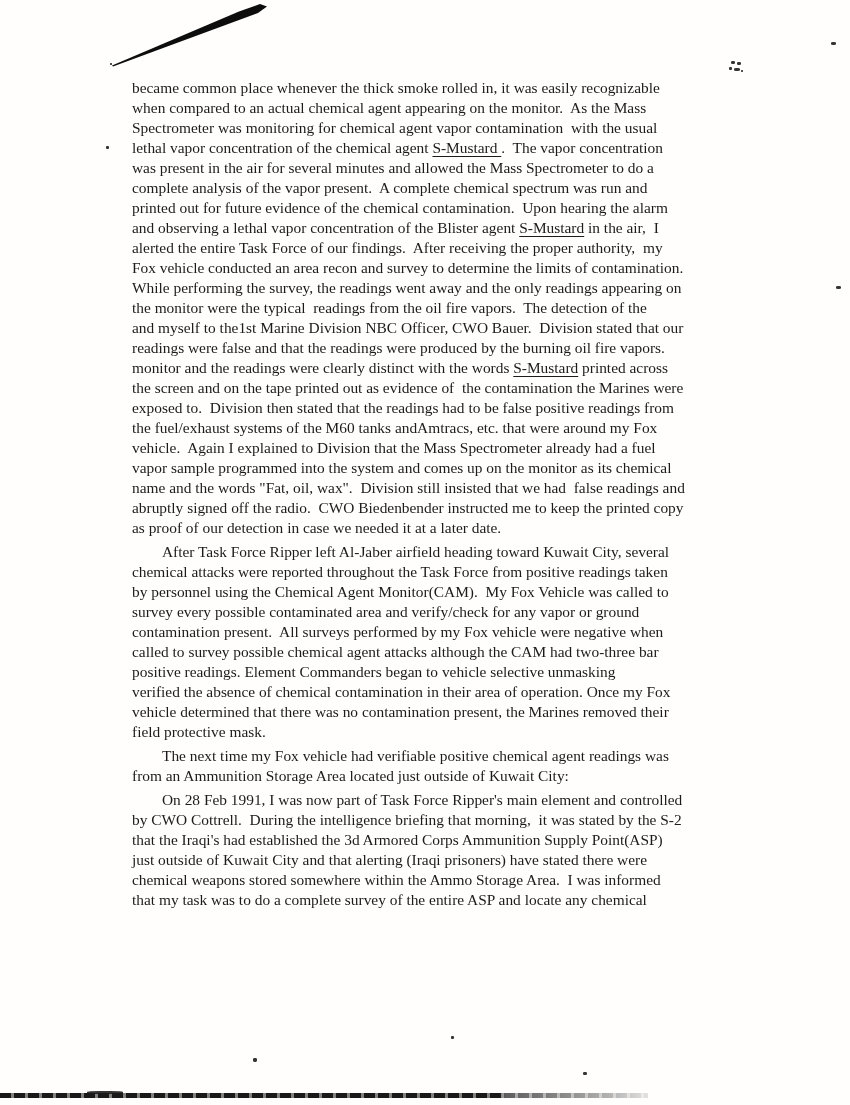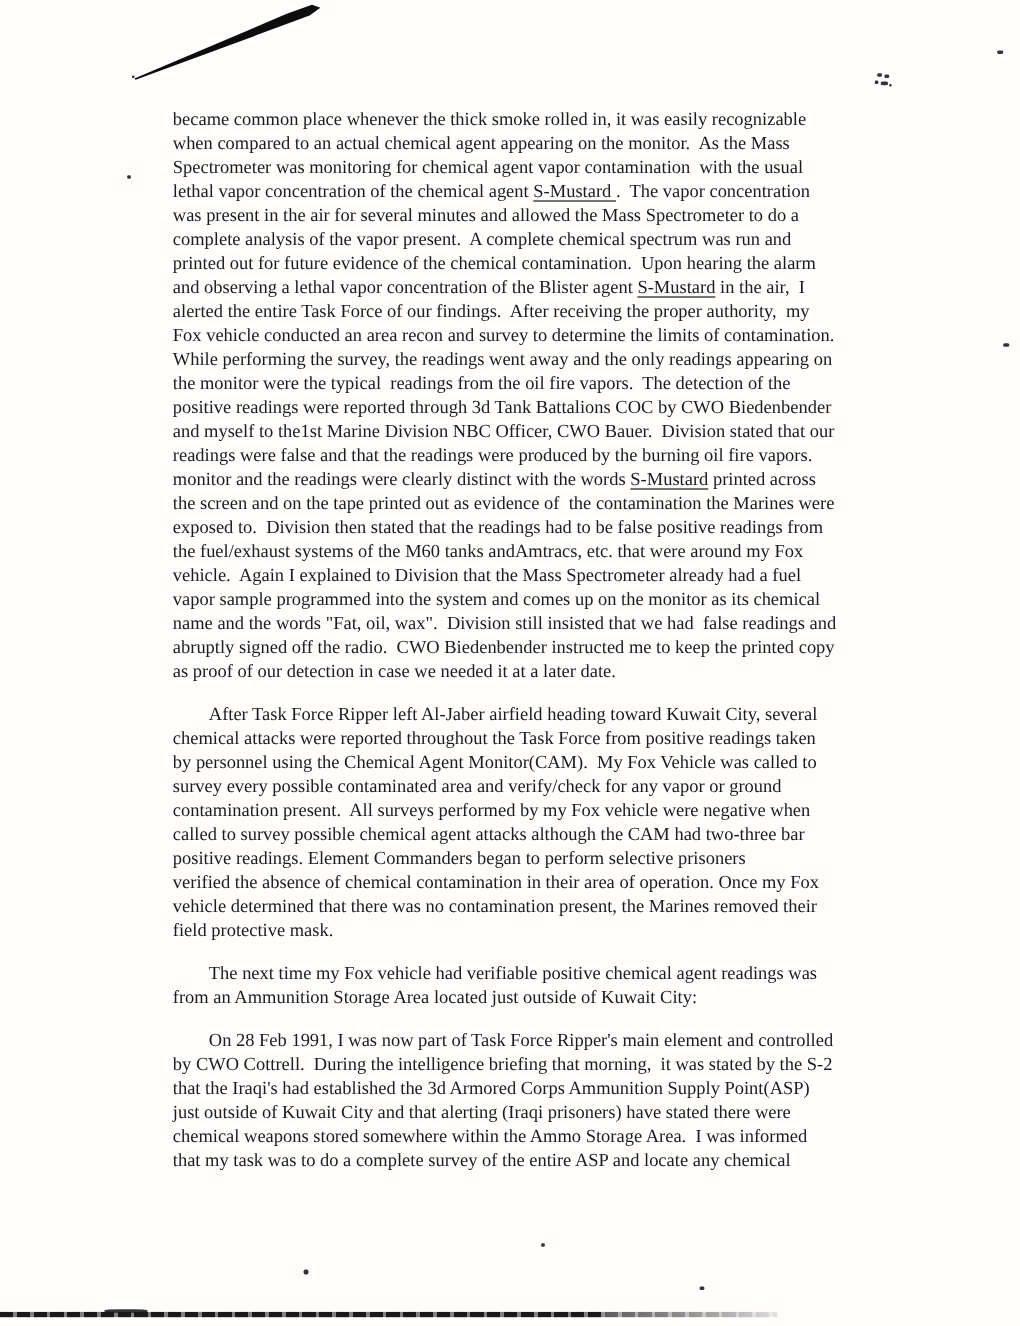--- a/index.html
+++ b/index.html
@@ -24,21 +24,21 @@
   }
   .doc-body {
     position: absolute;
     left: 128px;
     top: 74px;
     width: 640px;
     color: #1b1b1b;
     font-size: 15.4px;
     line-height: 20px;
   }
-  .paragraph { margin: 16px; padding: 0; font-family: Liberation Serif, serif; }
+  .paragraph { margin: 4px; padding: 0; font-family: Liberation Serif, serif; }
   .text-line {
     white-space: pre;
     height: 20px;
   }
   .text-line.first-indent { text-indent: 30px; }
   .underlined {
     text-decoration: underline;
     text-decoration-thickness: 1.4px;
     text-underline-offset: 2.5px;
   }
@@ -81,41 +81,40 @@
         <div class="text-line"><span>Spectrometer was monitoring for chemical agent vapor contamination  with the usual</span></div>
         <div class="text-line"><span>lethal vapor concentration of the chemical agent </span><span class="underlined">S-Mustard </span><span>.  The vapor concentration</span></div>
         <div class="text-line"><span>was present in the air for several minutes and allowed the Mass Spectrometer to do a</span></div>
         <div class="text-line"><span>complete analysis of the vapor present.  A complete chemical spectrum was run and</span></div>
         <div class="text-line"><span>printed out for future evidence of the chemical contamination.  Upon hearing the alarm</span></div>
         <div class="text-line"><span>and observing a lethal vapor concentration of the Blister agent </span><span class="underlined">S-Mustard</span><span> in the air,  I</span></div>
         <div class="text-line"><span>alerted the entire Task Force of our findings.  After receiving the proper authority,  my</span></div>
         <div class="text-line"><span>Fox vehicle conducted an area recon and survey to determine the limits of contamination.</span></div>
         <div class="text-line"><span>While performing the survey, the readings went away and the only readings appearing on</span></div>
         <div class="text-line"><span>the monitor were the typical  readings from the oil fire vapors.  The detection of the</span></div>
-        <div class="text-line"><span>positive readings were reported through 3d Tank Battalions COC by CWO Biedenbender</span></div>
         <div class="text-line"><span>and myself to the1st Marine Division NBC Officer, CWO Bauer.  Division stated that our</span></div>
         <div class="text-line"><span>readings were false and that the readings were produced by the burning oil fire vapors.</span></div>
         <div class="text-line"><span>monitor and the readings were clearly distinct with the words </span><span class="underlined">S-Mustard</span><span> printed across</span></div>
         <div class="text-line"><span>the screen and on the tape printed out as evidence of  the contamination the Marines were</span></div>
         <div class="text-line"><span>exposed to.  Division then stated that the readings had to be false positive readings from</span></div>
         <div class="text-line"><span>the fuel/exhaust systems of the M60 tanks andAmtracs, etc. that were around my Fox</span></div>
         <div class="text-line"><span>vehicle.  Again I explained to Division that the Mass Spectrometer already had a fuel</span></div>
         <div class="text-line"><span>vapor sample programmed into the system and comes up on the monitor as its chemical</span></div>
         <div class="text-line"><span>name and the words "Fat, oil, wax".  Division still insisted that we had  false readings and</span></div>
         <div class="text-line"><span>abruptly signed off the radio.  CWO Biedenbender instructed me to keep the printed copy</span></div>
         <div class="text-line"><span>as proof of our detection in case we needed it at a later date.</span></div>
       </div>
       <div class="paragraph">
         <div class="text-line first-indent"><span>After Task Force Ripper left Al-Jaber airfield heading toward Kuwait City, several</span></div>
         <div class="text-line"><span>chemical attacks were reported throughout the Task Force from positive readings taken</span></div>
         <div class="text-line"><span>by personnel using the Chemical Agent Monitor(CAM).  My Fox Vehicle was called to</span></div>
         <div class="text-line"><span>survey every possible contaminated area and verify/check for any vapor or ground</span></div>
         <div class="text-line"><span>contamination present.  All surveys performed by my Fox vehicle were negative when</span></div>
         <div class="text-line"><span>called to survey possible chemical agent attacks although the CAM had two-three bar</span></div>
-        <div class="text-line"><span>positive readings. Element Commanders began to perform selective prisoners</span></div>
+        <div class="text-line"><span>positive readings. Element Commanders began to vehicle selective unmasking</span></div>
         <div class="text-line"><span>verified the absence of chemical contamination in their area of operation. Once my Fox</span></div>
         <div class="text-line"><span>vehicle determined that there was no contamination present, the Marines removed their</span></div>
         <div class="text-line"><span>field protective mask.</span></div>
       </div>
       <div class="paragraph">
         <div class="text-line first-indent"><span>The next time my Fox vehicle had verifiable positive chemical agent readings was</span></div>
         <div class="text-line"><span>from an Ammunition Storage Area located just outside of Kuwait City:</span></div>
       </div>
       <div class="paragraph">
         <div class="text-line first-indent"><span>On 28 Feb 1991, I was now part of Task Force Ripper's main element and controlled</span></div>

